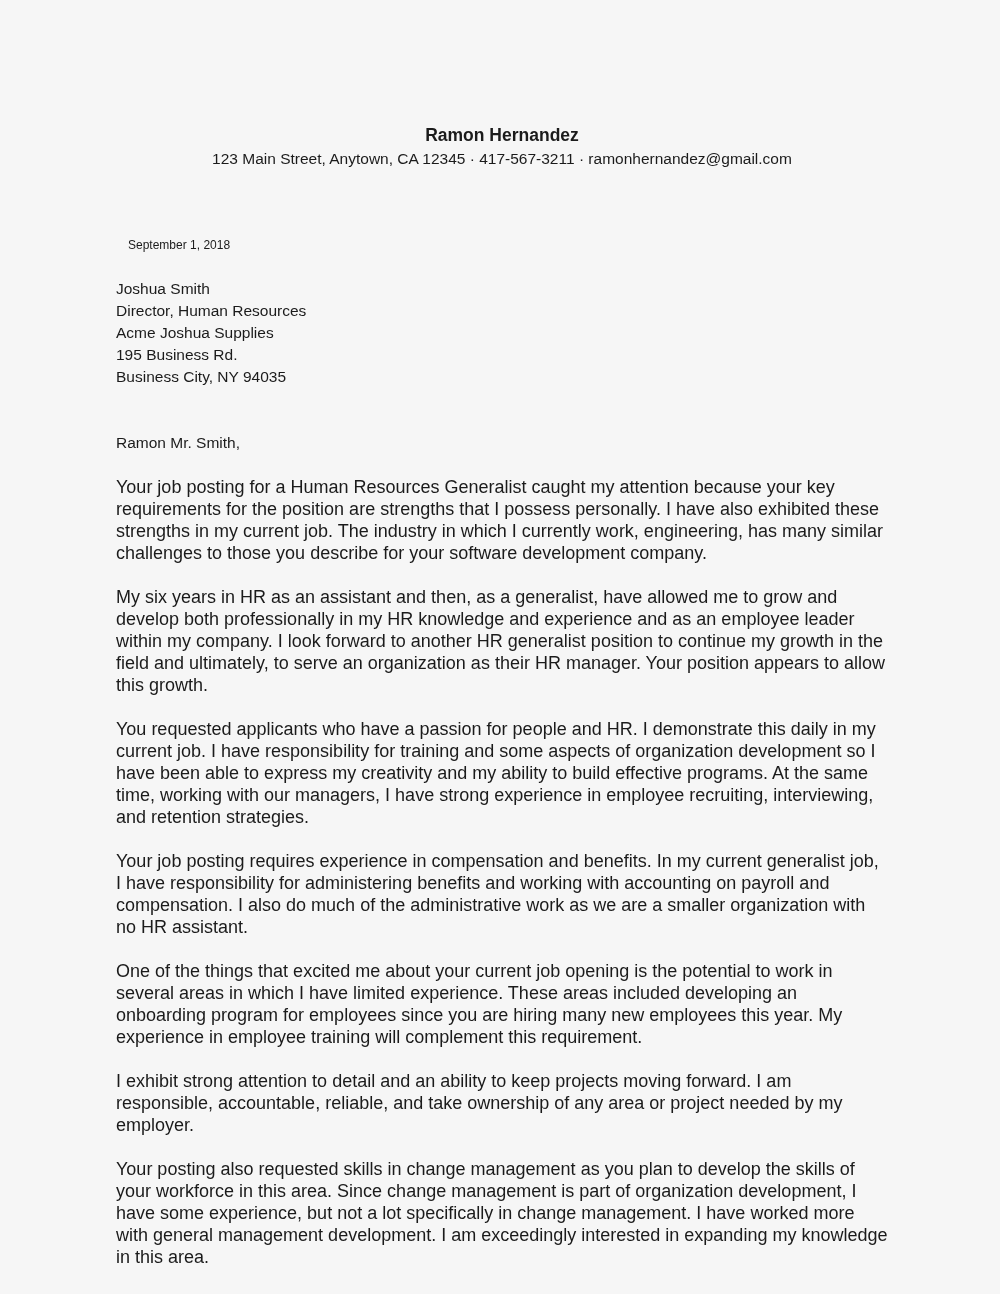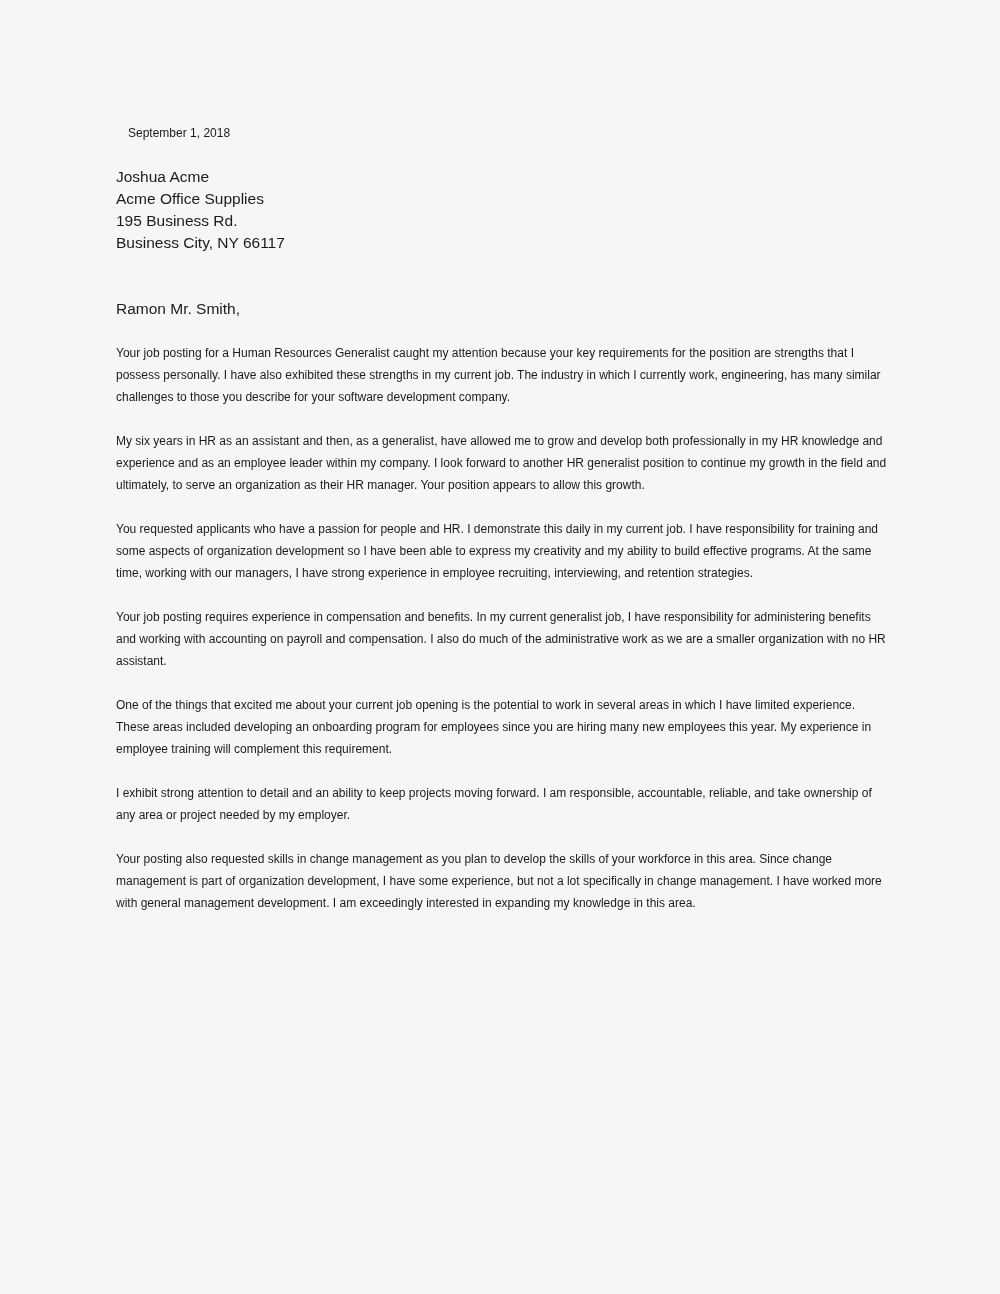--- a/index.html
+++ b/index.html
@@ -50,39 +50,44 @@
     font-size: 15.5px;
     line-height: 22px;
     margin: 0;
   }
   .salutation {
     font-size: 15.5px;
     line-height: 22px;
     margin: 0 0 22px 0;
   }
   .body-paragraph {
-    font-size: 12px;
+    font-size: 18px;
     line-height: 22px;
     margin: 0 0 22px 0;
   }
 </style>
 </head>
 <body>
 
 <div class="letter-page">
   <div class="letter-content">
 
+    <div class="letter-header">
+      <p class="sender-name">Ramon Hernandez</p>
+      <p class="sender-contact">123 Main Street, Anytown, CA 12345 · 417-567-3211 · ramonhernandez@gmail.com</p>
+    </div>
 
     <p class="date-line">September 1, 2018</p>
 
     <div class="recipient-block">
-      <p class="recipient-line">Joshua Acme</p>
-      <p class="recipient-line">Acme Office Supplies</p>
+      <p class="recipient-line">Joshua Smith</p>
+      <p class="recipient-line">Director, Human Resources</p>
+      <p class="recipient-line">Acme Joshua Supplies</p>
       <p class="recipient-line">195 Business Rd.</p>
-      <p class="recipient-line">Business City, NY 66117</p>
+      <p class="recipient-line">Business City, NY 94035</p>
     </div>
 
     <p class="salutation">Ramon Mr. Smith,</p>
 
     <div>
       <p class="body-paragraph">Your job posting for a Human Resources Generalist caught my attention because your key requirements for the position are strengths that I possess personally. I have also exhibited these strengths in my current job. The industry in which I currently work, engineering, has many similar challenges to those you describe for your software development company.</p>
       <p class="body-paragraph">My six years in HR as an assistant and then, as a generalist, have allowed me to grow and develop both professionally in my HR knowledge and experience and as an employee leader within my company. I look forward to another HR generalist position to continue my growth in the field and ultimately, to serve an organization as their HR manager. Your position appears to allow this growth.</p>
       <p class="body-paragraph">You requested applicants who have a passion for people and HR. I demonstrate this daily in my current job. I have responsibility for training and some aspects of organization development so I have been able to express my creativity and my ability to build effective programs. At the same time, working with our managers, I have strong experience in employee recruiting, interviewing, and retention strategies.</p>
       <p class="body-paragraph">Your job posting requires experience in compensation and benefits. In my current generalist job, I have responsibility for administering benefits and working with accounting on payroll and compensation. I also do much of the administrative work as we are a smaller organization with no HR assistant.</p>
       <p class="body-paragraph">One of the things that excited me about your current job opening is the potential to work in several areas in which I have limited experience. These areas included developing an onboarding program for employees since you are hiring many new employees this year. My experience in employee training will complement this requirement.</p>

